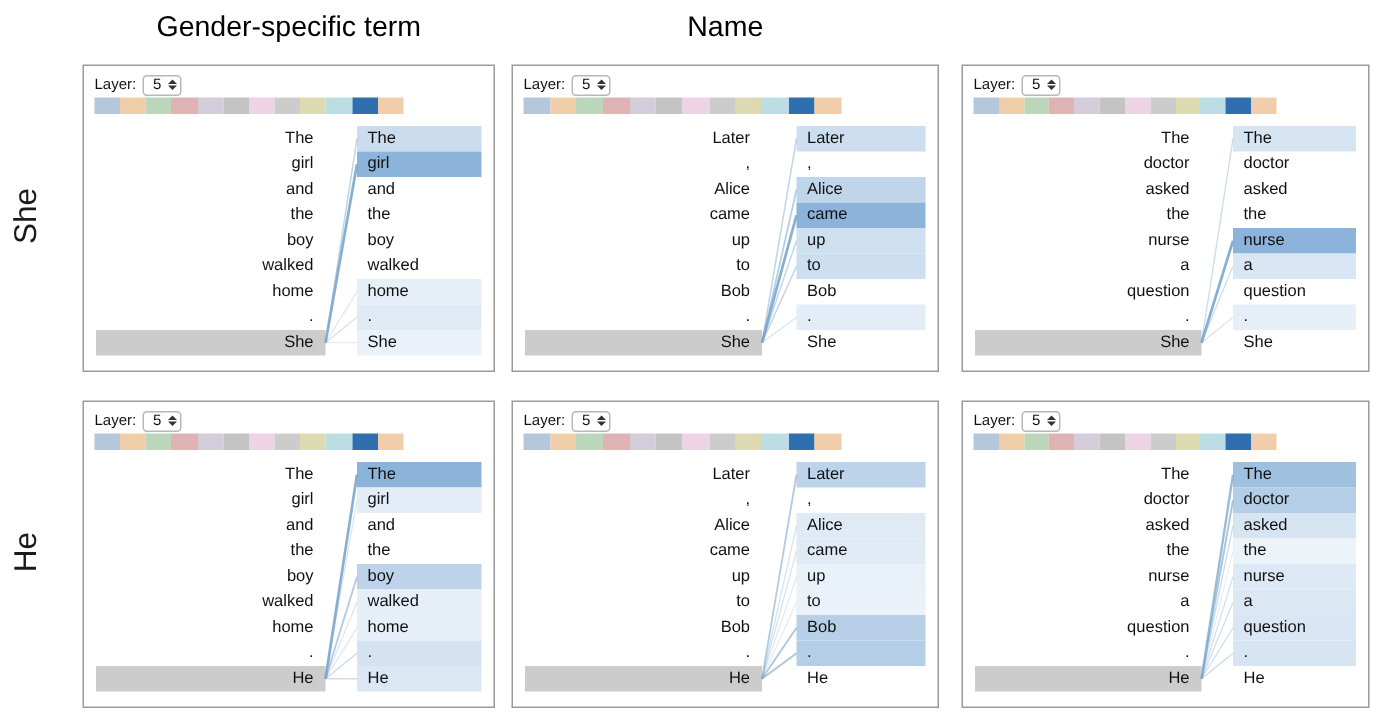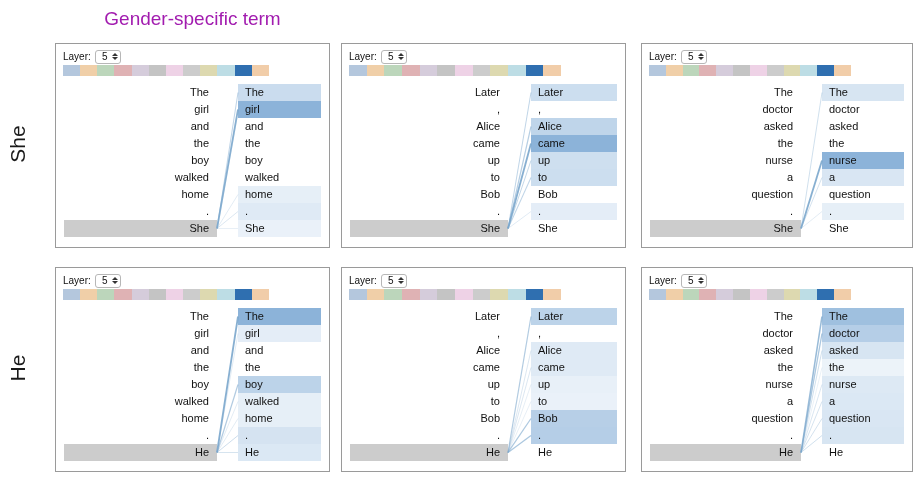--- a/index.html
+++ b/index.html
@@ -10,21 +10,21 @@
     overflow:hidden;
     position:relative;
   }
 
   
   #root{position:relative;width:921px;height:479px;}
 
   .col-title{
     position:absolute;
     font-size:19px;
-    color:#a21caf;
+    color:#000000;
     text-align:center;
     white-space:nowrap;
     font-family:"Liberation Sans", sans-serif;
   }
 
   .row-label{
     position:absolute;
     font-size:21px;
     color:#1a1a1a;
     transform:rotate(-90deg);
@@ -118,20 +118,21 @@
     position:absolute;
     left:0;top:0;
     pointer-events:none;
   }
 </style>
 </head>
 <body>
 
 <div id="root">
     <div class="col-title" style="left: 55px; width: 275px; top: 8px;">Gender-specific term</div>
+    <div class="col-title" style="left: 341px; width: 285px; top: 8px;">Name</div>
     <div class="row-label" style="left: -12px; width: 60px; top: 131.5px;">She</div>
     <div class="row-label" style="left: -12px; width: 60px; top: 355.5px;">He</div>
     <div class="panel" style="left: 55px; top: 43px; width: 275px; height: 205px;">
       <div class="layer-bar">
         <span class="layer-label">Layer:</span>
         <div class="layer-input">
           <span class="layer-value">5</span>
           <span class="spinner">
             <span class="up"></span>
             <span class="dn"></span>

